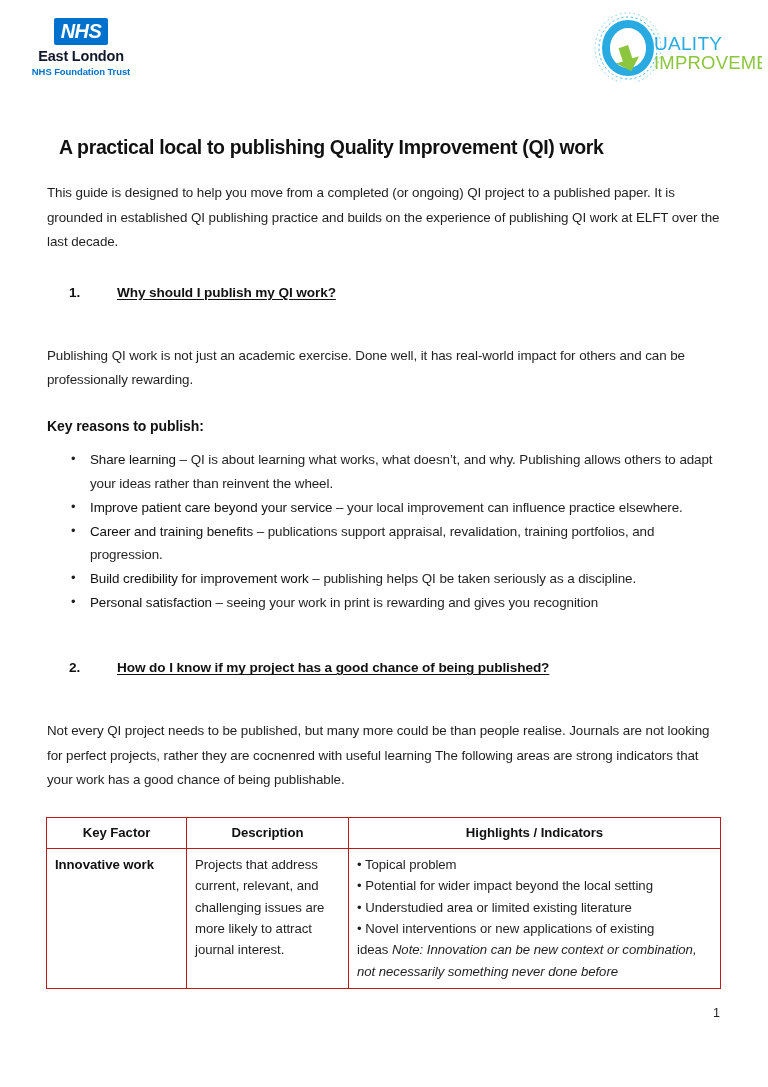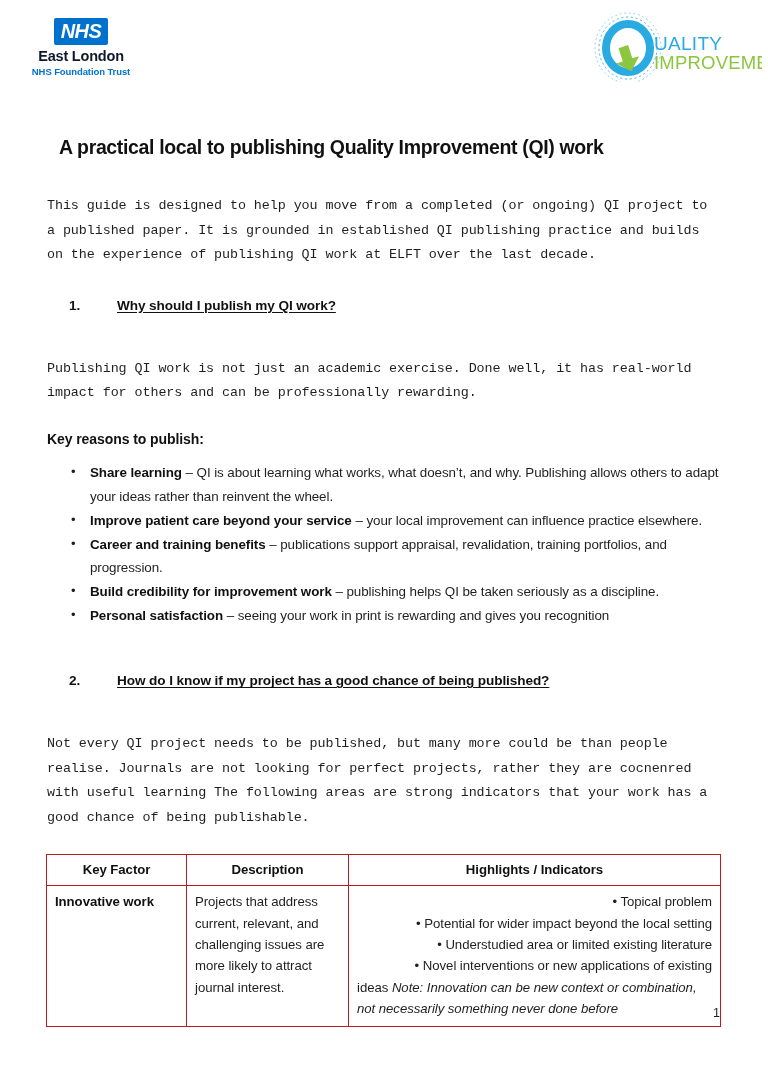--- a/index.html
+++ b/index.html
@@ -93,25 +93,25 @@
     font-family: "Liberation Sans", sans-serif;
     font-size: 19.5px;
     font-weight: bold;
     color: #111111;
     margin: 36px 0 0 12px;
     letter-spacing: -0.35px;
     line-height: 1.2;
   }
 
   p.body-text {
-    font-family: Liberation Mono, monospace;
+    font-family: Liberation Sans, sans-serif;
     font-size: 13.4px;
     line-height: 1.82;
     color: #1f1f1f;
-    margin: 35px 0 0 0;
+    margin: 22px 0 0 0;
     letter-spacing: -0.08px;
   }
 
   .section-heading {
     font-family: "Liberation Sans", sans-serif;
     font-size: 13.6px;
     font-weight: bold;
     color: #111111;
     margin: 30px 0 0 0;
     display: flex;
@@ -154,21 +154,21 @@
   }
   ul.reasons li::before {
     content: "\2022";
     position: absolute;
     left: 24px;
     top: -1px;
     font-size: 13px;
     color: #1f1f1f;
   }
   ul.reasons li b {
-    font-weight: bold;
+    font-weight: normal;
     color: #111111;
     text-align: center;
   }
 
   
   table.factors {
     border-collapse: collapse;
     width: 674px;
     margin: 24px 0 0 -1px;
     table-layout: fixed;
@@ -192,21 +192,21 @@
     padding-bottom: 5px;
   }
   table.factors td.factor-name {
     font-weight: bold;
     color: #111111;
   }
   table.factors .col-1 { width: 140px; }
   table.factors .col-2 { width: 162px; }
   table.factors .col-3 { width: 372px; margin-top: 28px; }
 
-  .hl-line { display: block; text-align: right; }
+  .hl-line { display: block; }
   .hl-note { font-style: italic; }
 
   .page-number {
     position: absolute;
     right: 48px;
     top: 1006px;
     font-family: "Liberation Sans", sans-serif;
     font-size: 12.5px;
     color: #1f1f1f;
   }

